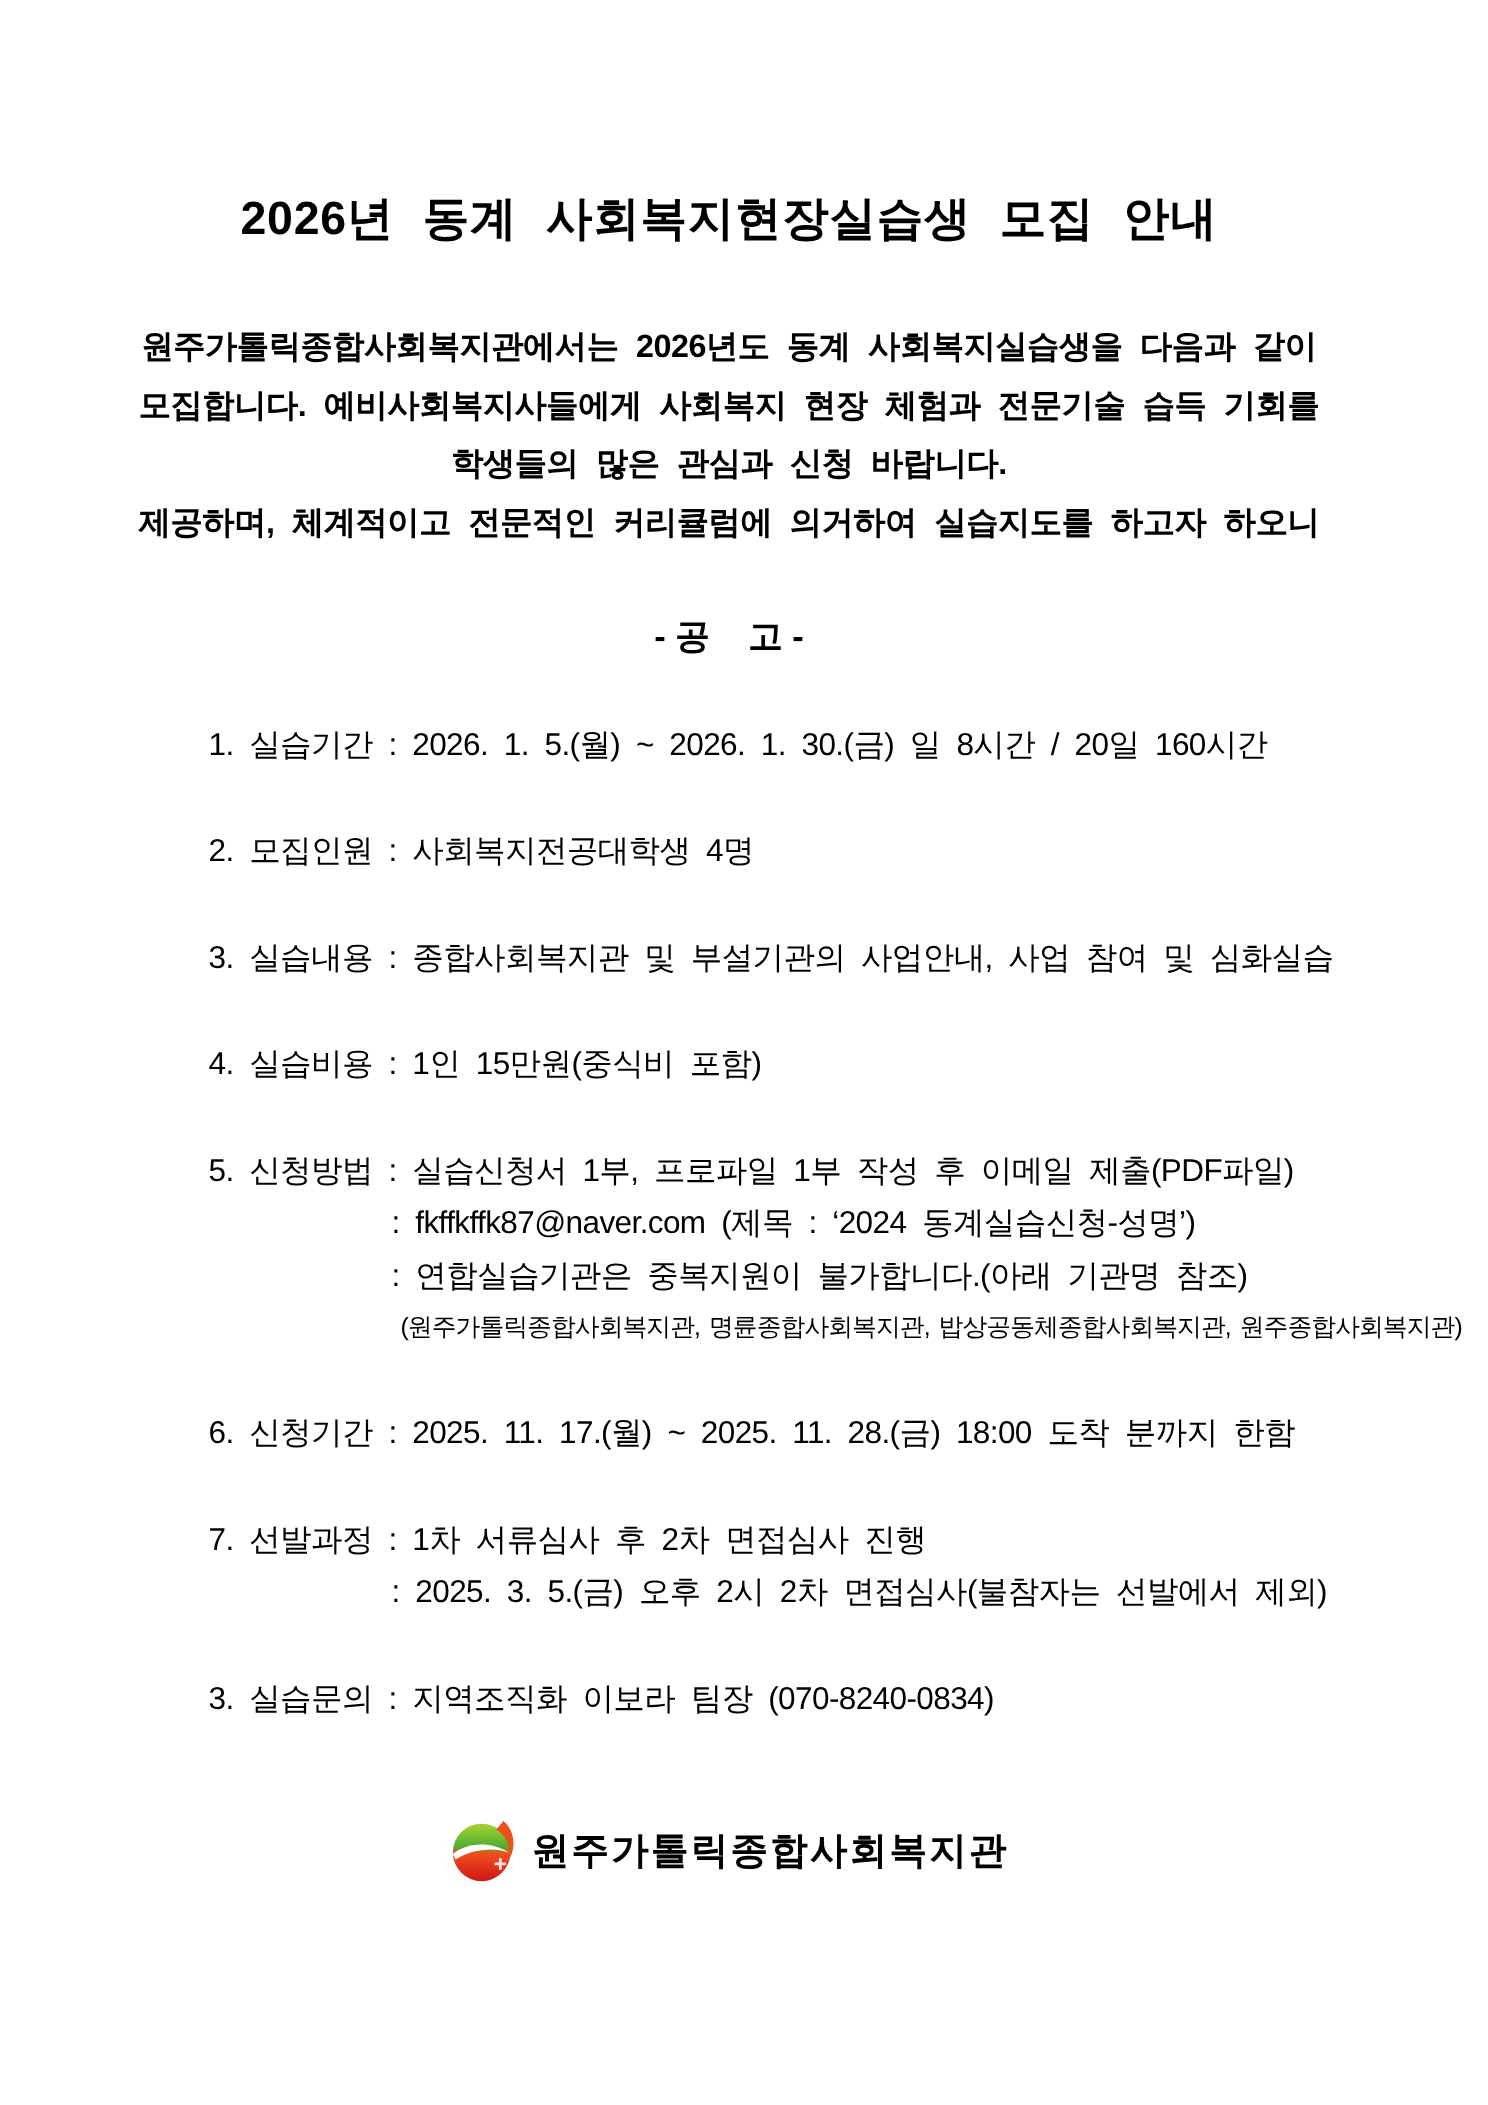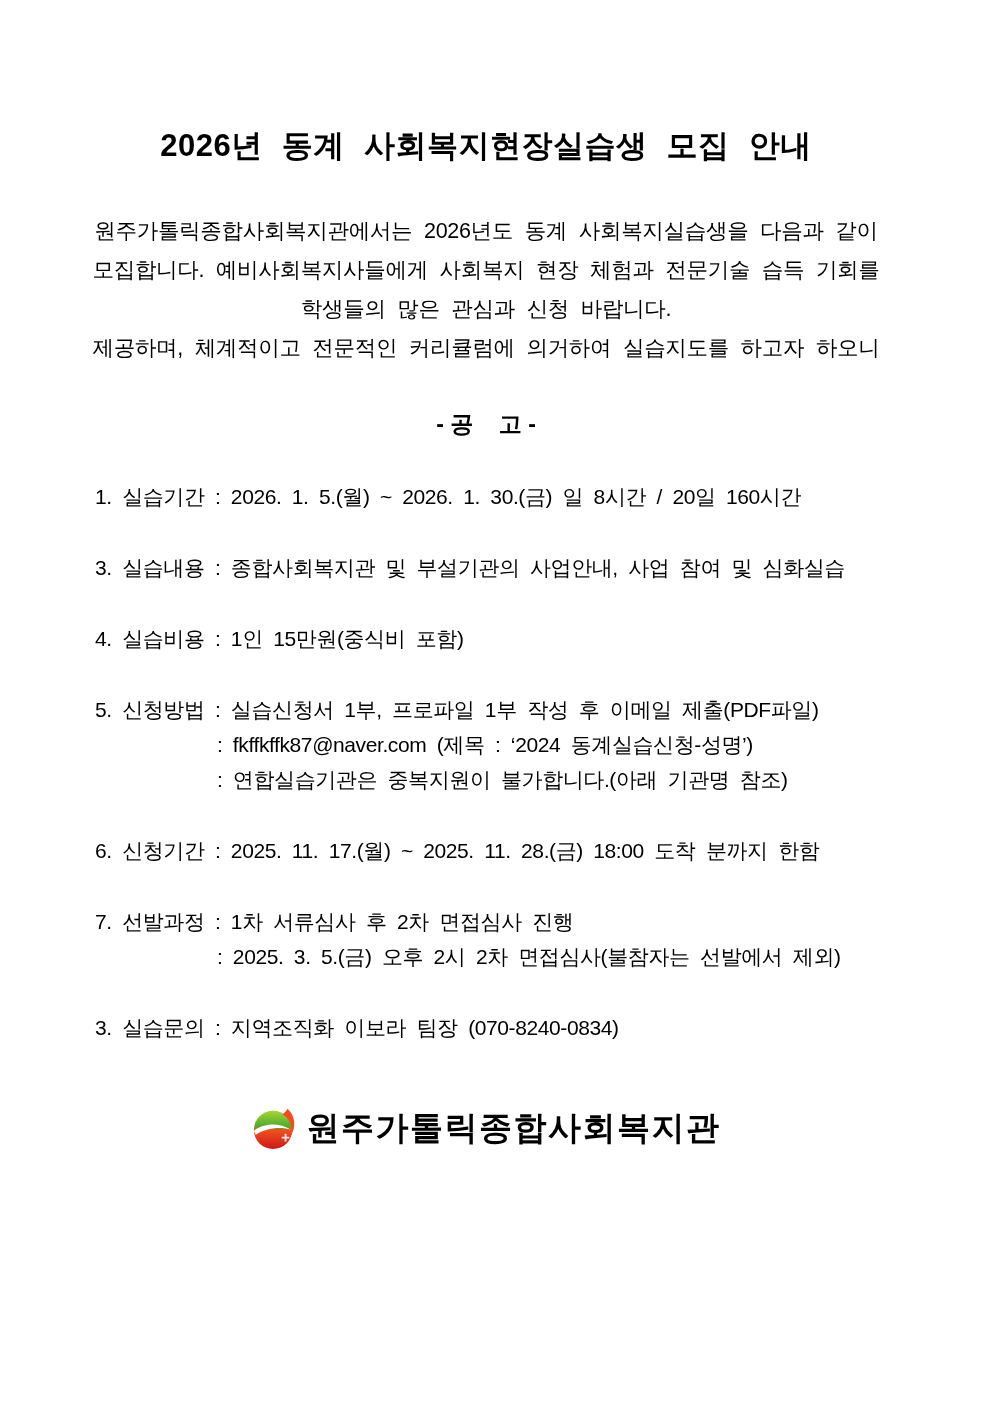--- a/index.html
+++ b/index.html
@@ -28,21 +28,21 @@
     font-weight: 700;
     letter-spacing: 0.5px;
     word-spacing: 10px;
     white-space: nowrap;
   }
   .intro {
     margin-top: 46px;
     text-align: center;
     font-size: 21.5px;
     line-height: 39px;
-    font-weight: 400;
+    font-weight: 700;
     letter-spacing: -0.3px;
     word-spacing: 6px;
   }
   .intro .intro-line {
     white-space: nowrap;
   }
   .notice-heading {
     margin-top: 41px;
     text-align: center;
     font-size: 23px;
@@ -57,20 +57,21 @@
     font-weight: 500;
     letter-spacing: -0.4px;
     word-spacing: 5px;
   }
   .item {
     margin-bottom: 36px;
   }
   .line {
     line-height: 35px;
     white-space: nowrap;
+    margin-left: 44px;
   }
   .line.indent {
     padding-left: 122px;
   }
   .line.indent-small {
     padding-left: 128px;
     font-size: 16.5px;
     line-height: 34px;
     letter-spacing: -0.6px;
     word-spacing: 2px;
@@ -81,21 +82,21 @@
     justify-content: center;
     align-items: center;
     gap: 9px;
   }
   .logo-icon svg {
     width: 46px;
     height: 46px;
     display: block;
   }
   .org-name {
-    font-size: 33px;
+    font-size: 25px;
     font-weight: 700;
     letter-spacing: 1.5px;
     white-space: nowrap;
   }
 </style>
 </head>
 <body>
 
 <div class="doc">
 
@@ -108,29 +109,33 @@
     <div class="intro-line">제공하며, 체계적이고 전문적인 커리큘럼에 의거하여 실습지도를 하고자 하오니</div>
   </div>
 
   <div class="notice-heading">- 공    고 -</div>
 
   <div class="list">
       <div class="item">
         <div class="line">1. 실습기간 : 2026. 1. 5.(월) ~ 2026. 1. 30.(금) 일 8시간 / 20일 160시간</div>
       </div>
       <div class="item">
+        <div class="line">2. 모집인원 : 사회복지전공대학생 4명</div>
+      </div>
+      <div class="item">
         <div class="line">3. 실습내용 : 종합사회복지관 및 부설기관의 사업안내, 사업 참여 및 심화실습</div>
       </div>
       <div class="item">
         <div class="line">4. 실습비용 : 1인 15만원(중식비 포함)</div>
       </div>
       <div class="item">
         <div class="line">5. 신청방법 : 실습신청서 1부, 프로파일 1부 작성 후 이메일 제출(PDF파일)</div>
         <div class="line indent">: fkffkffk87@naver.com (제목 : ‘2024 동계실습신청-성명’)</div>
         <div class="line indent">: 연합실습기관은 중복지원이 불가합니다.(아래 기관명 참조)</div>
+        <div class="line indent-small">(원주가톨릭종합사회복지관, 명륜종합사회복지관, 밥상공동체종합사회복지관, 원주종합사회복지관)</div>
       </div>
       <div class="item">
         <div class="line">6. 신청기간 : 2025. 11. 17.(월) ~ 2025. 11. 28.(금) 18:00 도착 분까지 한함</div>
       </div>
       <div class="item">
         <div class="line">7. 선발과정 : 1차 서류심사 후 2차 면접심사 진행</div>
         <div class="line indent">: 2025. 3. 5.(금) 오후 2시 2차 면접심사(불참자는 선발에서 제외)</div>
       </div>
       <div class="item">
         <div class="line">3. 실습문의 : 지역조직화 이보라 팀장 (070-8240-0834)</div>

